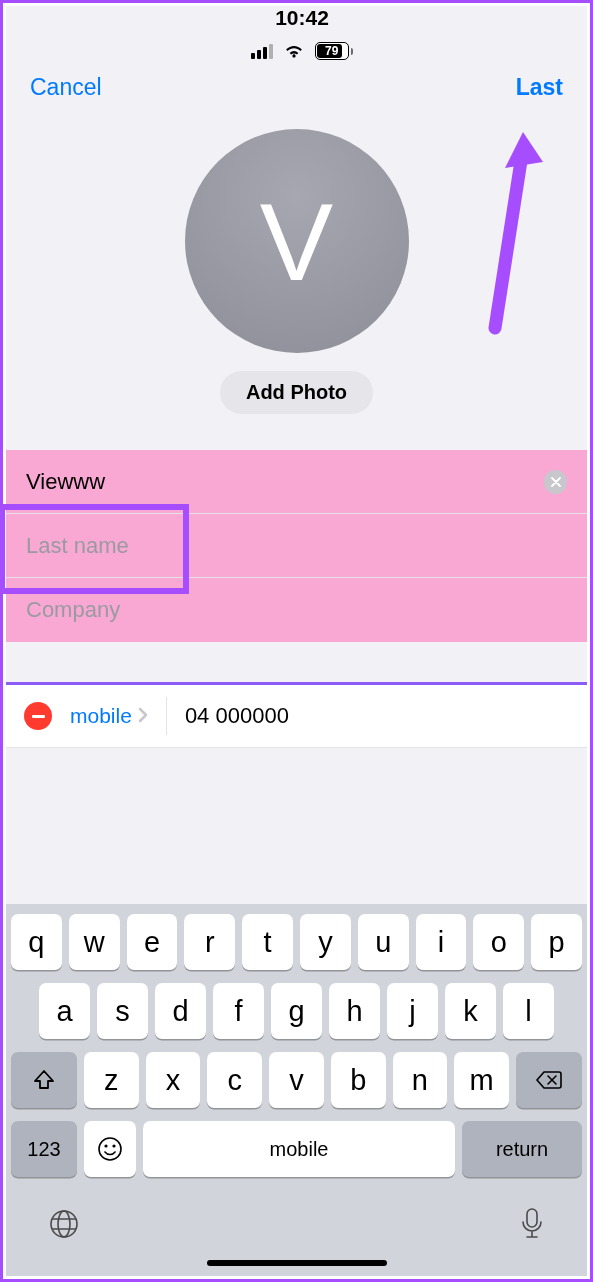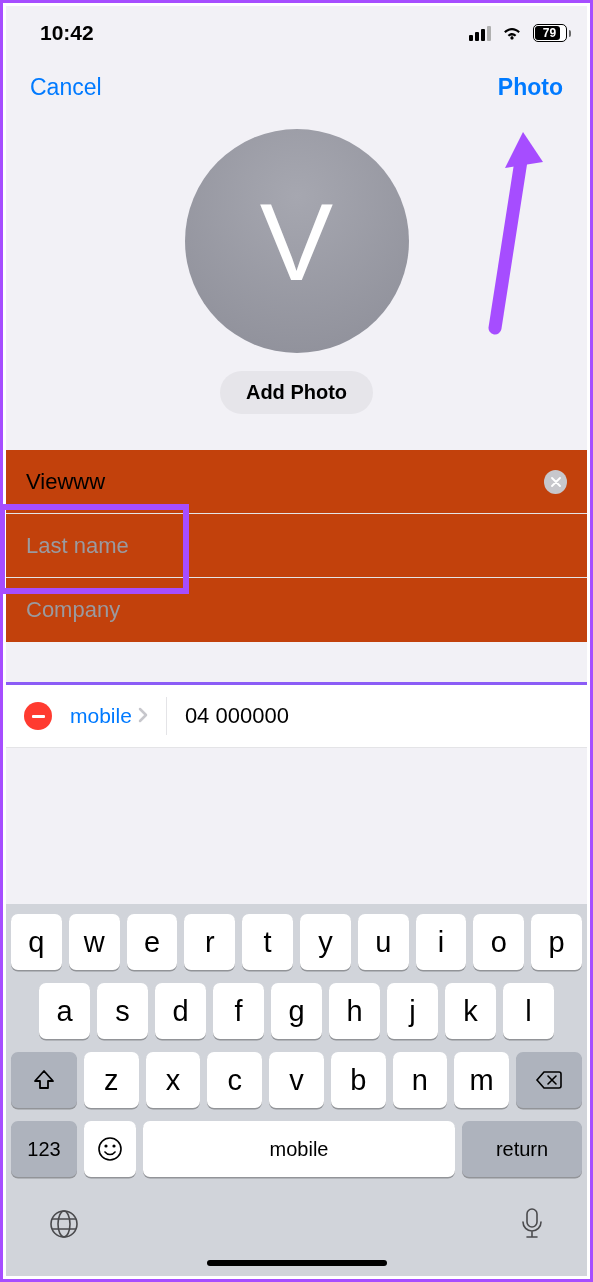--- a/index.html
+++ b/index.html
@@ -19,24 +19,25 @@
     display: flex;
     flex-direction: column;
   }
 
   
   .status-bar {
     height: 54px;
     display: flex;
     align-items: center;
     justify-content: space-between;
-    padding: 0 16px 0 34px;
+    padding: 0 23px 0 34px;
     font-size: 21px;
     font-weight: 600;
     color: #000;
+    flex-direction: column;
   }
   .status-right { display: flex; align-items: center; gap: 10px; }
   .signal { display: flex; gap: 2px; align-items: flex-end; }
   .signal span { width: 4px; background: #000; border-radius: 1px; display: block; }
   .signal span:nth-child(1){height:6px;}
   .signal span:nth-child(2){height:9px;}
   .signal span:nth-child(3){height:12px;}
   .signal span:nth-child(4){height:15px;background:#b0b0b0;}
   .wifi { display:inline-block; }
   .battery { display:flex; align-items:center; }
@@ -72,21 +73,21 @@
   .add-photo {
     margin-top: 18px;
     background: #e6e5ea; color:#000;
     font-size: 20px; font-weight: 600;
     padding: 10px 26px; border-radius: 24px; border:none;
   }
 
   
   .fields {
     margin-top: 26px;
-    background:#c2410c;
+    background:#f9a8d4;
   }
   .field {
     display:flex; align-items:center;
     padding: 0 20px; height: 64px;
     border-bottom: 1px solid #e4e4e7;
     position: relative;
   }
   .field input {
     border:none; outline:none; font-size:22px; width:100%;
     color:#000; background:transparent;
@@ -194,21 +195,21 @@
             <div class="fill"></div>
             <div class="txt">79</div>
           </div>
         <div class="nub"></div>
       </div>
     </div>
   </div>
 
   <div class="nav-bar">
     <div class="cancel">Cancel</div>
-    <div class="done">Photo</div>
+    <div class="done">Last</div>
   </div>
 
   <div class="avatar-area">
     <div class="avatar-circle">
       <span>V</span>
     </div>
     <button class="add-photo">Add Photo</button>
   </div>
 
   <div class="fields">

